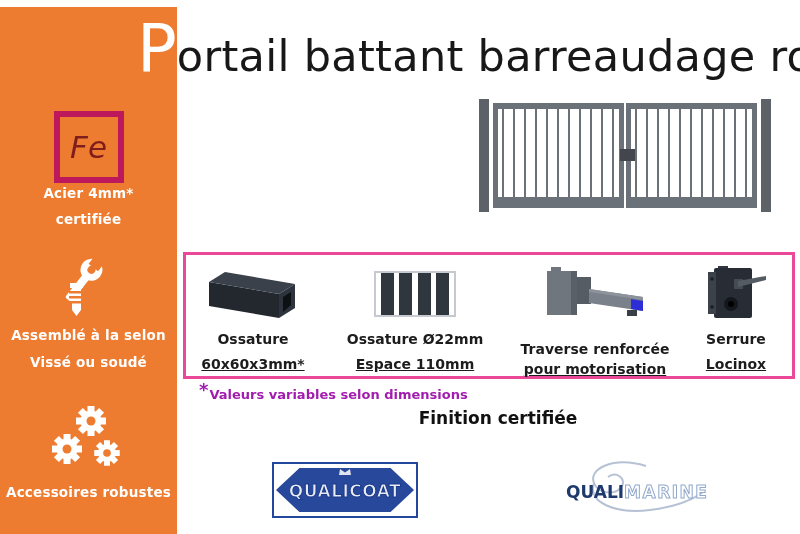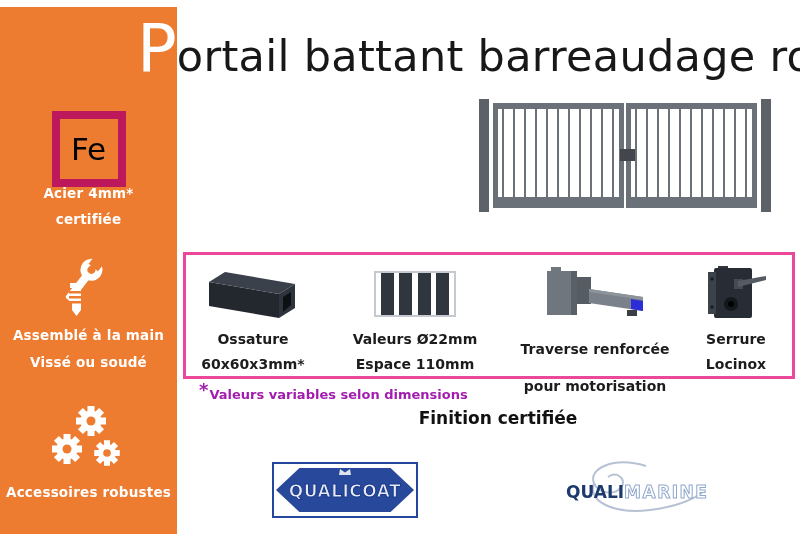--- a/index.html
+++ b/index.html
@@ -4,22 +4,22 @@
 <style>
   html,body { margin:0; padding:0; }
   body {
     width:800px; height:534px; position:relative; overflow:hidden;
     background:#ffffff;
     font-family:"DejaVu Sans","Liberation Sans",sans-serif;
   }
   
   .sidebar { position:absolute; left:0; top:7px; width:177px; height:527px; background:#ED7C31; }
   .fe-box { position:absolute; top:104px; left:50%; transform:translateX(-50%);
-            width:58px; height:60px; border:8px solid #be185d; display:flex;
-            align-items:center; justify-content:center; color:#000000; font-size:31px; }
+            width:58px; height:60px; border:6px solid #be185d; display:flex;
+            align-items:center; justify-content:center; color:#7f1d1d; font-size:31px;font-style:italic; }
   .side-label { position:absolute; width:100%; text-align:center; color:#ffffff;
                 font-weight:700; font-size:13.5px; letter-spacing:0.2px; }
   .icon-wrap { position:absolute; width:100%; display:flex; justify-content:center; }
   
   .title { position:absolute; left:137px; top:16px; display:flex; align-items:baseline; white-space:nowrap; }
   .title .p { color:#ffffff; font-size:66px; line-height:1; }
   .title .rest { color:#181818; font-size:43px; line-height:1; letter-spacing:0.3px; }
   
   .gate { position:absolute; left:479px; top:97px; width:292px; height:117px; }
   .gpost { position:absolute; top:2px; width:10px; height:113px; background:#5d6269; }
@@ -31,22 +31,22 @@
           background:repeating-linear-gradient(to right,#6b7178 0 2px,transparent 2px 11px);
           background-position:4px 0; }
   .handle { position:absolute; left:141px; top:52px; width:15px; height:12px; background:#43474d; }
   
   .features { position:absolute; left:183px; top:252px; width:612px; height:127px;
               border:3px solid #ec4899; box-sizing:border-box; background:#ffffff;
               display:grid; grid-template-columns:134px 190px 170px 112px; }
   .feat { display:flex; flex-direction:column; align-items:center; }
   .feat .img { height:58px; margin-top:10px; display:flex; align-items:center; justify-content:center; }
   .feat .l1, .feat .l2 { font-weight:700; font-size:14px; color:#1c1c1c; text-align:center; line-height:16px; }
-  .feat .l1 { margin-top:8px; } .feat .l2 { margin-top:9px; }
-  .feat.tight .l1 { margin-top:18px; } .feat.tight .l2 { margin-top:21px; }
+  .feat .l1 { margin-top:8px; } .feat .l2 { margin-top:9px;text-decoration:underline; }
+  .feat.tight .l1 { margin-top:18px; } .feat.tight .l2 { margin-top:4px; }
   .bars-img { width:82px; height:46px; border:2px solid #c6cad0; box-sizing:border-box;
               background:#ffffff; display:flex; justify-content:space-between; padding:0 5px; }
   .bars-img .bar { width:13px; height:100%; background:#30363e; }
   
   .footnote { position:absolute; left:199px; top:382px; color:#a21caf; white-space:nowrap; }
   .footnote .star { font-size:18px; font-weight:700; position:relative; top:-3px; margin-right:1px; }
   .footnote .txt { font-size:13px; font-weight:700; }
   .finition { position:absolute; left:388px; top:408px; width:220px; text-align:center;
               font-size:17px; font-weight:700; color:#111111; }
   
@@ -79,21 +79,21 @@
           <rect x="22" y="22" width="8" height="30" rx="2" fill="#ffffff"></rect>
         </g>
         <rect x="7" y="28" width="13" height="5" fill="#ffffff"></rect>
         <rect x="9" y="33" width="9" height="22" fill="#ffffff"></rect>
         <rect x="6" y="36" width="15" height="2.5" fill="#ED7C31"></rect>
         <rect x="6" y="41" width="15" height="2.5" fill="#ED7C31"></rect>
         <rect x="6" y="46" width="15" height="2.5" fill="#ED7C31"></rect>
         <polygon points="9,55 18,55 13.5,61" fill="#ffffff"></polygon>
       </svg>
     </div>
-    <div class="side-label" style="top:320px">Assemblé à la main</div>
+    <div class="side-label" style="top:320px">Assemblé à la selon</div>
     <div class="side-label" style="top:347px">Vissé ou soudé</div>
 
     <div class="icon-wrap" style="top:396px">
       <svg width="84" height="70" viewBox="0 0 84 70">
         <g transform="translate(44,18)" fill="#ffffff">
           <g>
             <rect x="-3.5" y="-15" width="7" height="30"></rect>
             <rect x="-3.5" y="-15" width="7" height="30" transform="rotate(45)"></rect>
             <rect x="-3.5" y="-15" width="7" height="30" transform="rotate(90)"></rect>
             <rect x="-3.5" y="-15" width="7" height="30" transform="rotate(135)"></rect>
@@ -160,21 +160,21 @@
 
     <div class="feat">
       <div class="img">
         <div class="bars-img">
           <div class="bar"></div>
           <div class="bar"></div>
           <div class="bar"></div>
           <div class="bar"></div>
         </div>
       </div>
-      <div class="l1">Valeurs Ø22mm</div>
+      <div class="l1">Ossature Ø22mm</div>
       <div class="l2">Espace 110mm</div>
     </div>
 
     <div class="feat tight">
       <div class="img">
         <svg width="104" height="54" viewBox="0 0 104 54">
           <rect x="8" y="0" width="10" height="7" fill="#70767d"></rect>
           <rect x="4" y="4" width="30" height="44" fill="#70767d"></rect>
           <rect x="28" y="4" width="6" height="44" fill="#5a6067"></rect>
           <rect x="34" y="10" width="14" height="27" fill="#565c63"></rect>

